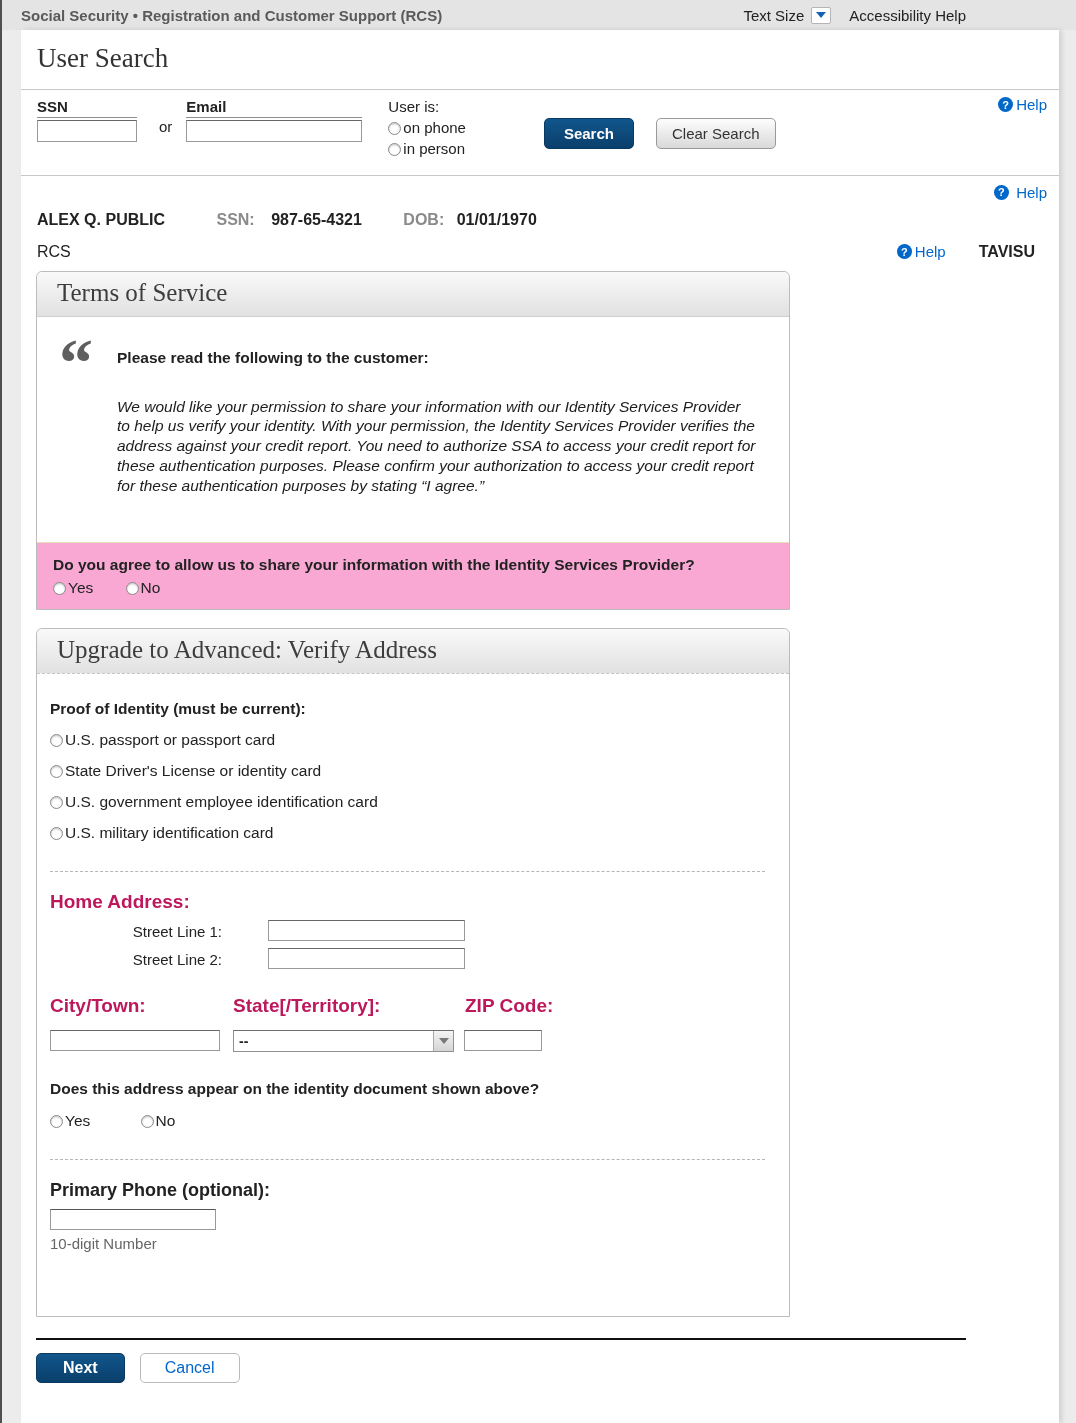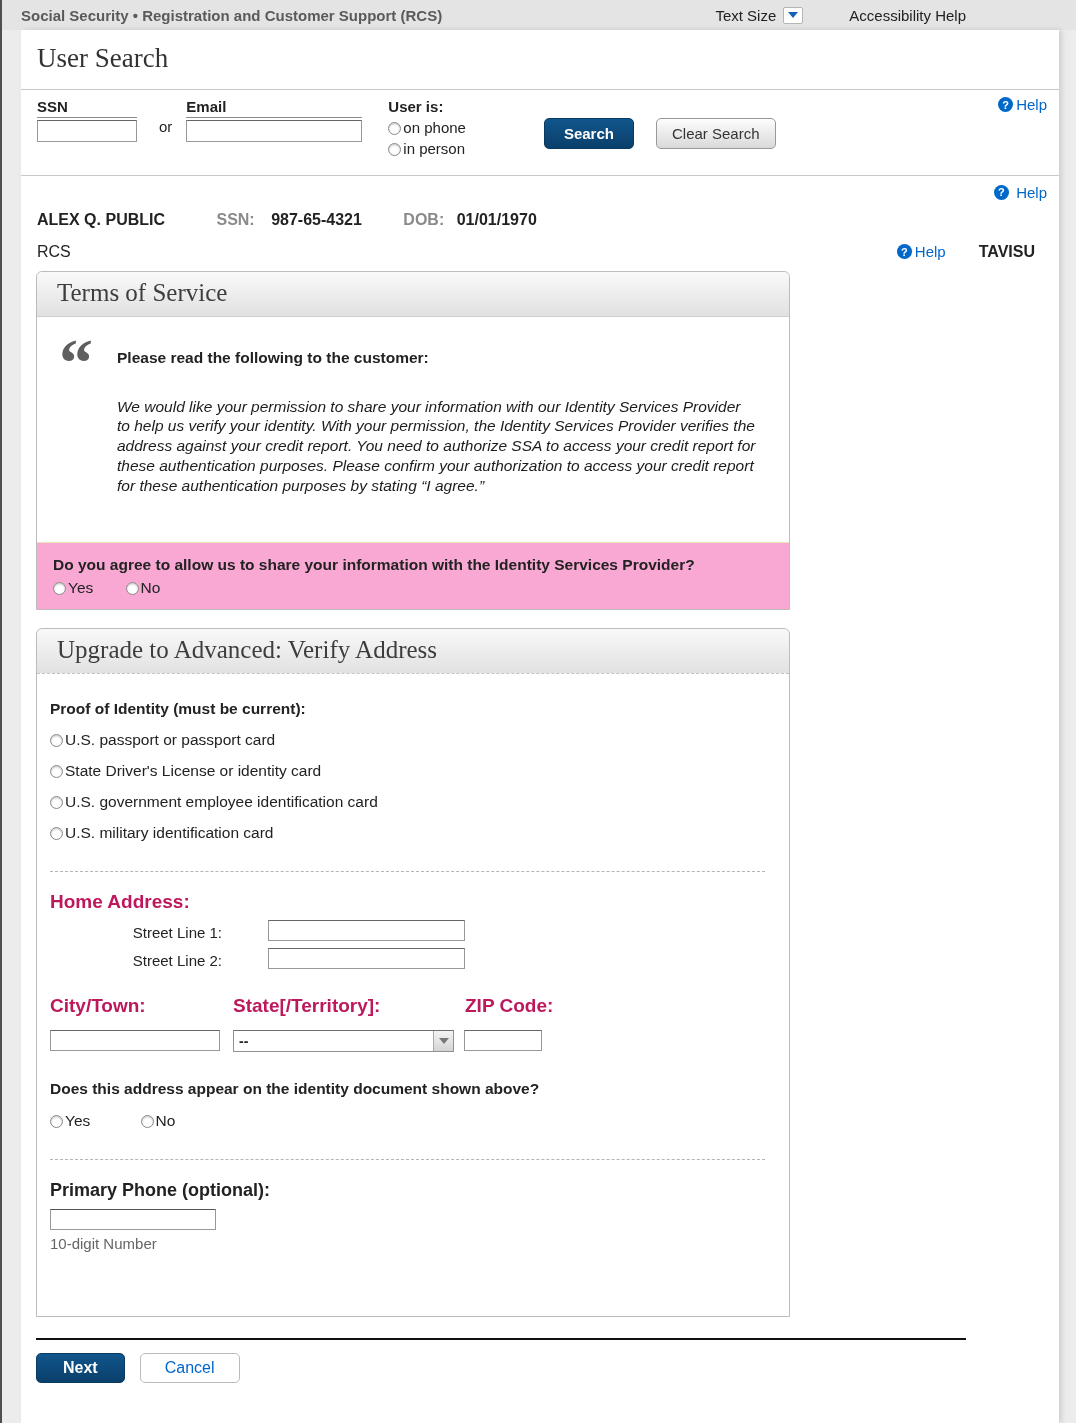--- a/index.html
+++ b/index.html
@@ -9,21 +9,21 @@
     background:#ececec; color:#222;
     font-family:"Liberation Sans", sans-serif;
     border-left:2px solid #4f4f4f;
   }
   
   .topbar {
     height:30px; background:#e4e4e4; display:flex; align-items:center;
     justify-content:space-between; padding:0 110px 0 19px; 
   }
   .topbar-title { font-weight:bold; color:#5a5a5a; font-size:15px; }
-  .topbar-right { display:flex; align-items:center; gap:46px; font-size:15px; color:#222; }
+  .topbar-right { display:flex; align-items:center; gap:18px; font-size:15px; color:#222; }
   .textsize-wrap { display:flex; align-items:center; }
   .dd-box {
     width:20px; height:17px; background:#fff; border:1px solid #b5b5b5; border-radius:2px;
     display:inline-flex; align-items:center; justify-content:center; margin-left:7px; cursor:pointer;
   }
   .dd-tri { width:0; height:0; border-left:5px solid transparent; border-right:5px solid transparent; border-top:6px solid #1661b8; }
   
   .container {
     margin-left:19px; width:1038px; min-height:1393px; background:#fff;
     box-shadow:3px 0 5px rgba(0,0,0,0.12); position:relative;
@@ -41,21 +41,21 @@
   .field-label {
     font-weight:bold; font-size:15px; color:#222;
     border-bottom:1px solid #8d8d8d; padding-bottom:2px;
   }
   .tb { border:1px solid #999; border-top-color:#666; height:22px; margin-top:2px; font-size:14px; padding:0 4px; background:#fff; }
   .ssn-group .field-label, .ssn-group .tb { width:100px; }
   .email-group .field-label, .email-group .tb { width:176px; }
   .or-label { font-size:15px; margin:20px 14px 0 22px; }
   .email-group { }
   .user-is { margin-left:26px; font-size:15px; }
-  .user-is-label { font-weight:bold; margin-bottom:2px; }
+  .user-is-label { font-weight:normal; margin-bottom:2px; }
   .radio {
     display:inline-block; width:13px; height:13px; border-radius:50%;
     border:1px solid #8a8a8a; background:#fff; vertical-align:-2px; margin-right:2px;
     box-shadow:inset 0 1px 2px rgba(0,0,0,0.25); cursor:pointer;
   }
   .radio-row { margin-top:4px; }
   .btn-primary {
     background:linear-gradient(#11568c,#0a3f6b); color:#fff; font-weight:bold; font-size:15px;
     border:1px solid #093a61; border-radius:5px; padding:6px 19px; cursor:pointer;
     font-family:"Liberation Sans", sans-serif;
@@ -105,21 +105,21 @@
   .yn-row .opt { margin-right:28px; }
   .yn-row-wide .opt { margin-right:46px; }
   
   .upgrade-body { padding:26px 20px 64px 13px; font-size:15.5px; }
   .bold-label { font-weight:bold; }
   .proof-option { margin-top:13px; }
   .proof-option:last-of-type { margin-top:16px; }
   .dashed-divider { border:none; border-top:1px dashed #b5b5b5; margin:29px 4px 0 0; }
   .home-address-label, .csz-label { font-weight:bold; font-size:19px; color:#be185d; }
   .home-address-label { margin-top:19px; }
-  .addr-row { display:flex; margin-top:7px; align-items:flex-end;gap:36px; }
+  .addr-row { display:flex; margin-top:7px; align-items:center;gap:36px; }
   .addr-label { width:182px; text-align:right; padding:3px 10px 0 0; font-size:15px; }
   .street-input { width:197px; height:21px; border:1px solid #999; border-top-color:#666; background:#fff; font-size:14px; padding:0 4px; }
   .csz-labels { display:flex; margin-top:26px; }
   .csz-labels .c1 { width:183px; } .csz-labels .c2 { width:232px; } .csz-labels .c3 { }
   .csz-inputs { display:flex; margin-top:13px; align-items:center; }
   .city-input { width:170px; height:21px; border:1px solid #999; border-top-color:#666; font-size:14px; padding:0 4px; }
   .fake-select {
     width:221px; height:22px; border:1px solid #919191; border-top-color:#6e6e6e; background:#fff;
     display:flex; align-items:stretch; margin-left:13px; cursor:pointer;
   }

